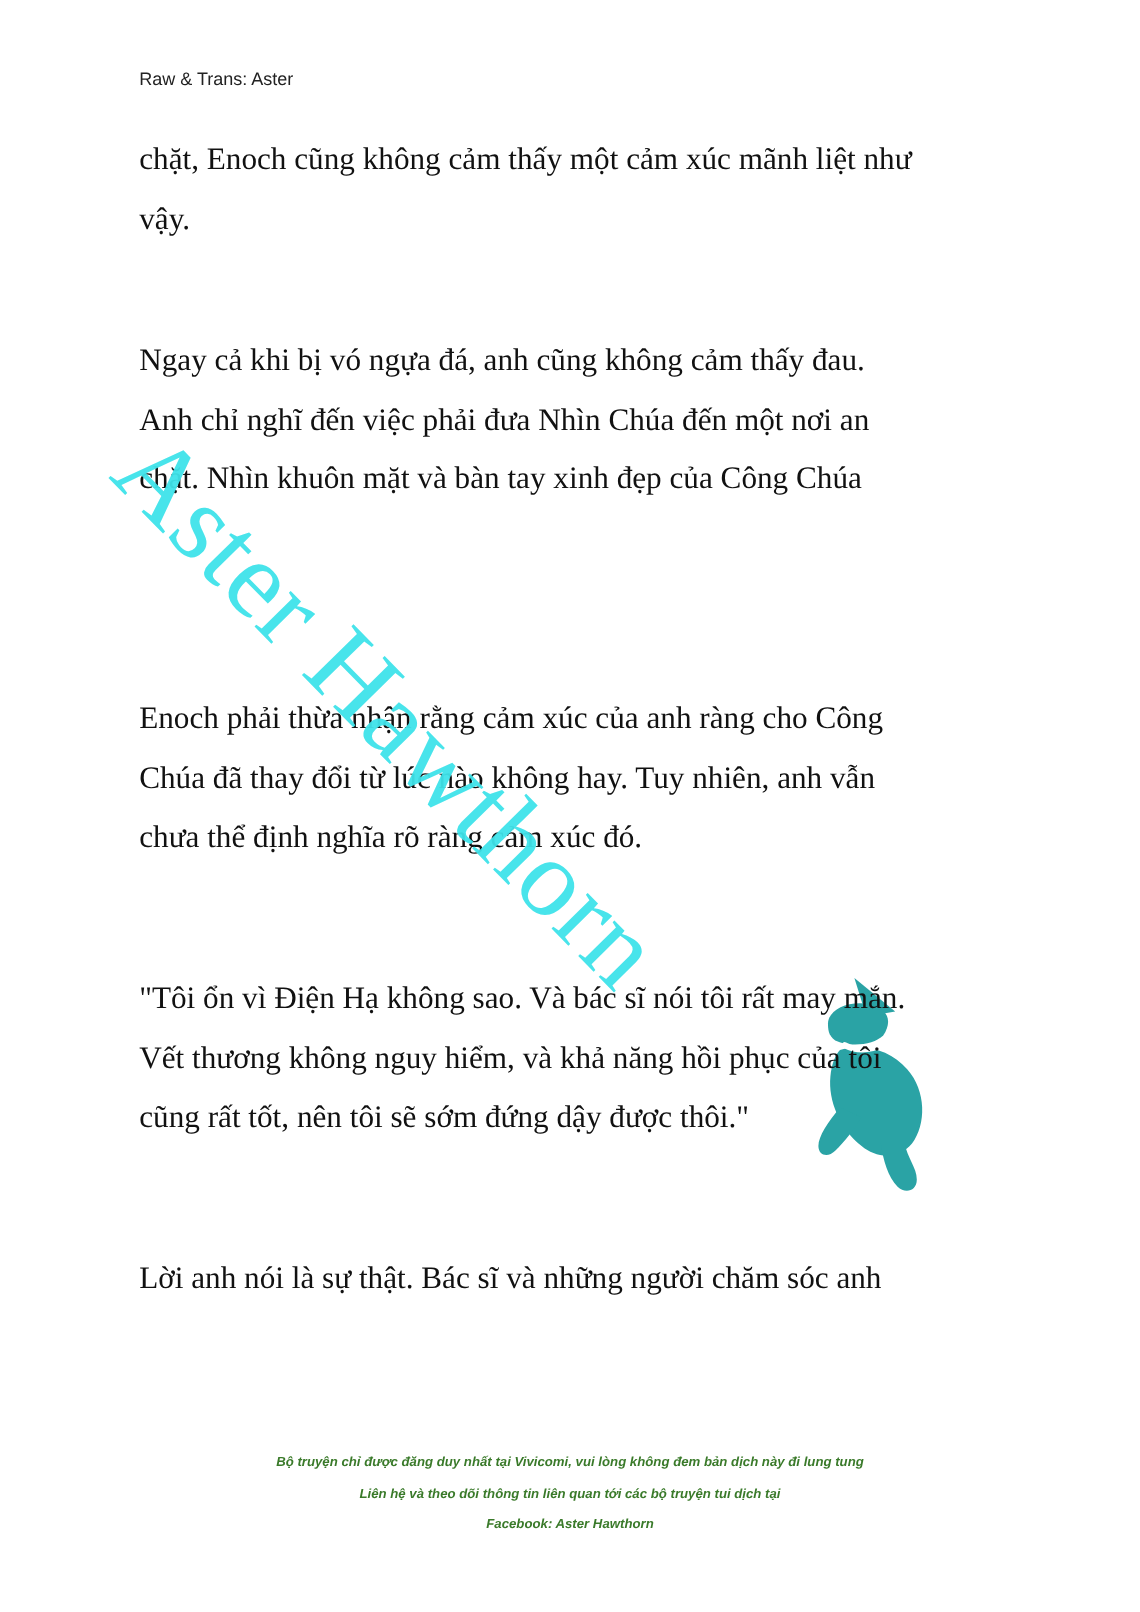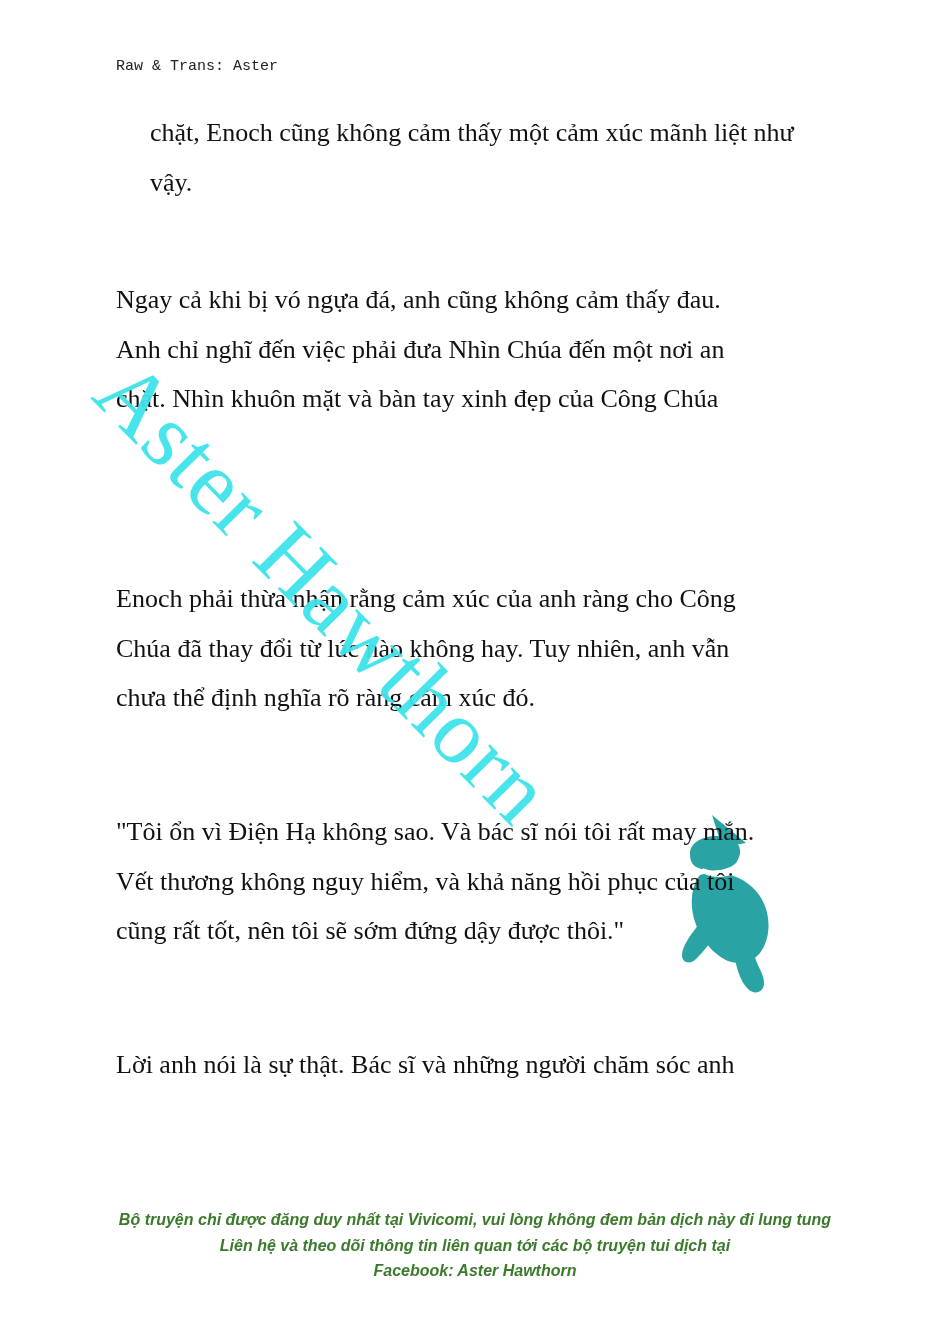--- a/index.html
+++ b/index.html
@@ -17,21 +17,21 @@
       position: absolute;
       left: 0; top: 0;
       width: 950px;
       height: 1343px;
       background: #ffffff;
     }
     .header {
       position: absolute;
       left: 116px;
       top: 58px;
-      font-family: Liberation Mono, monospace;
+      font-family: Liberation Sans, sans-serif;
       font-size: 15px;
       color: #222222;
       letter-spacing: 0px;
     }
     .body-text {
       position: absolute;
       left: 116px;
       width: 740px;
       font-family: "Liberation Serif", serif;
       font-size: 26px;
@@ -47,21 +47,21 @@
     .line { display: block; }
     .footer {
       position: absolute;
       left: 0;
       width: 950px;
       top: 1207px;
       text-align: center;
       font-family: "Liberation Sans", sans-serif;
       font-style: italic;
       font-weight: bold;
-      font-size: 16px;
+      font-size: 11px;
       line-height: 25.5px;
       color: #3a7a2a;
       z-index: 2;
     }
     .footer .fline { display: block; }
     .watermark {
       position: absolute;
       left: 112px;
       top: 560px;
       font-family: "Liberation Serif", serif;
@@ -85,21 +85,21 @@
       z-index: 1;
     }
   </style>
 </head>
 <body>
 
 <div class="page">
 
   <div class="header">Raw &amp; Trans: Aster</div>
 
-  <div class="body-text" style="top:108px;margin-left:34px;">
+  <div class="body-text" style="top:108px;">
     <p class="para">
       <span class="line">chặt, Enoch cũng không cảm thấy một cảm xúc mãnh liệt như</span>
       <span class="line">vậy.</span>
     </p>
   </div>
 
   <div class="body-text" style="top:275px;">
     <p class="para">
       <span class="line">Ngay cả khi bị vó ngựa đá, anh cũng không cảm thấy đau.</span>
       <span class="line">Anh chỉ nghĩ đến việc phải đưa Nhìn Chúa đến một nơi an</span>

